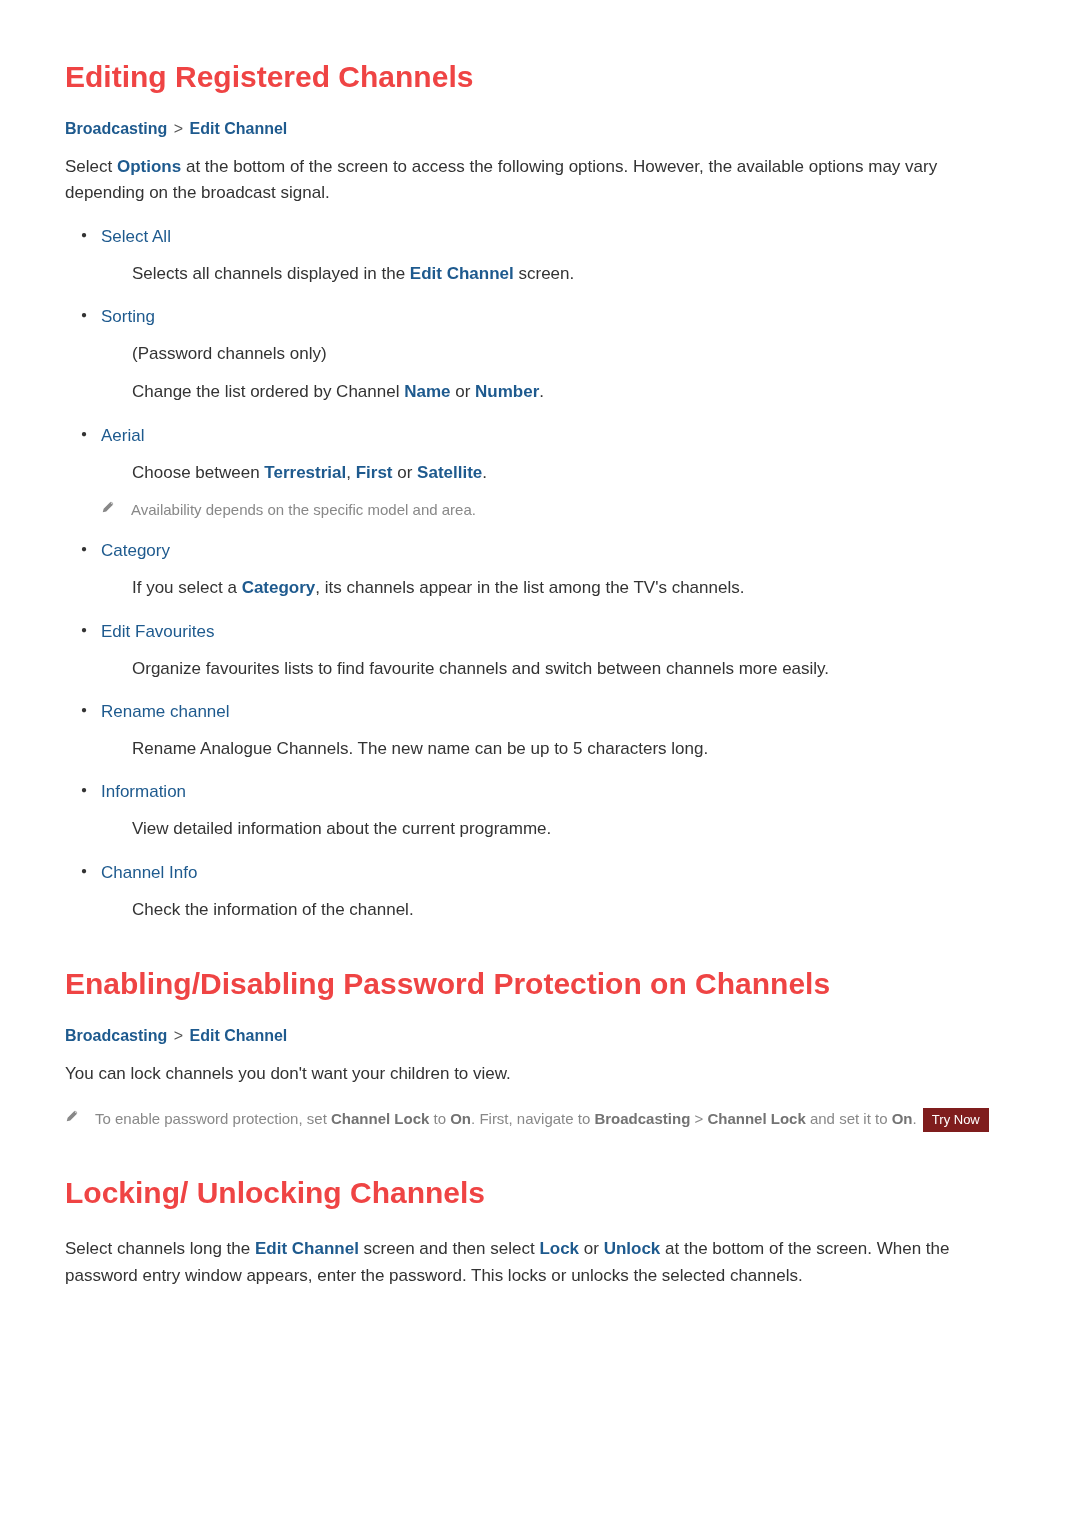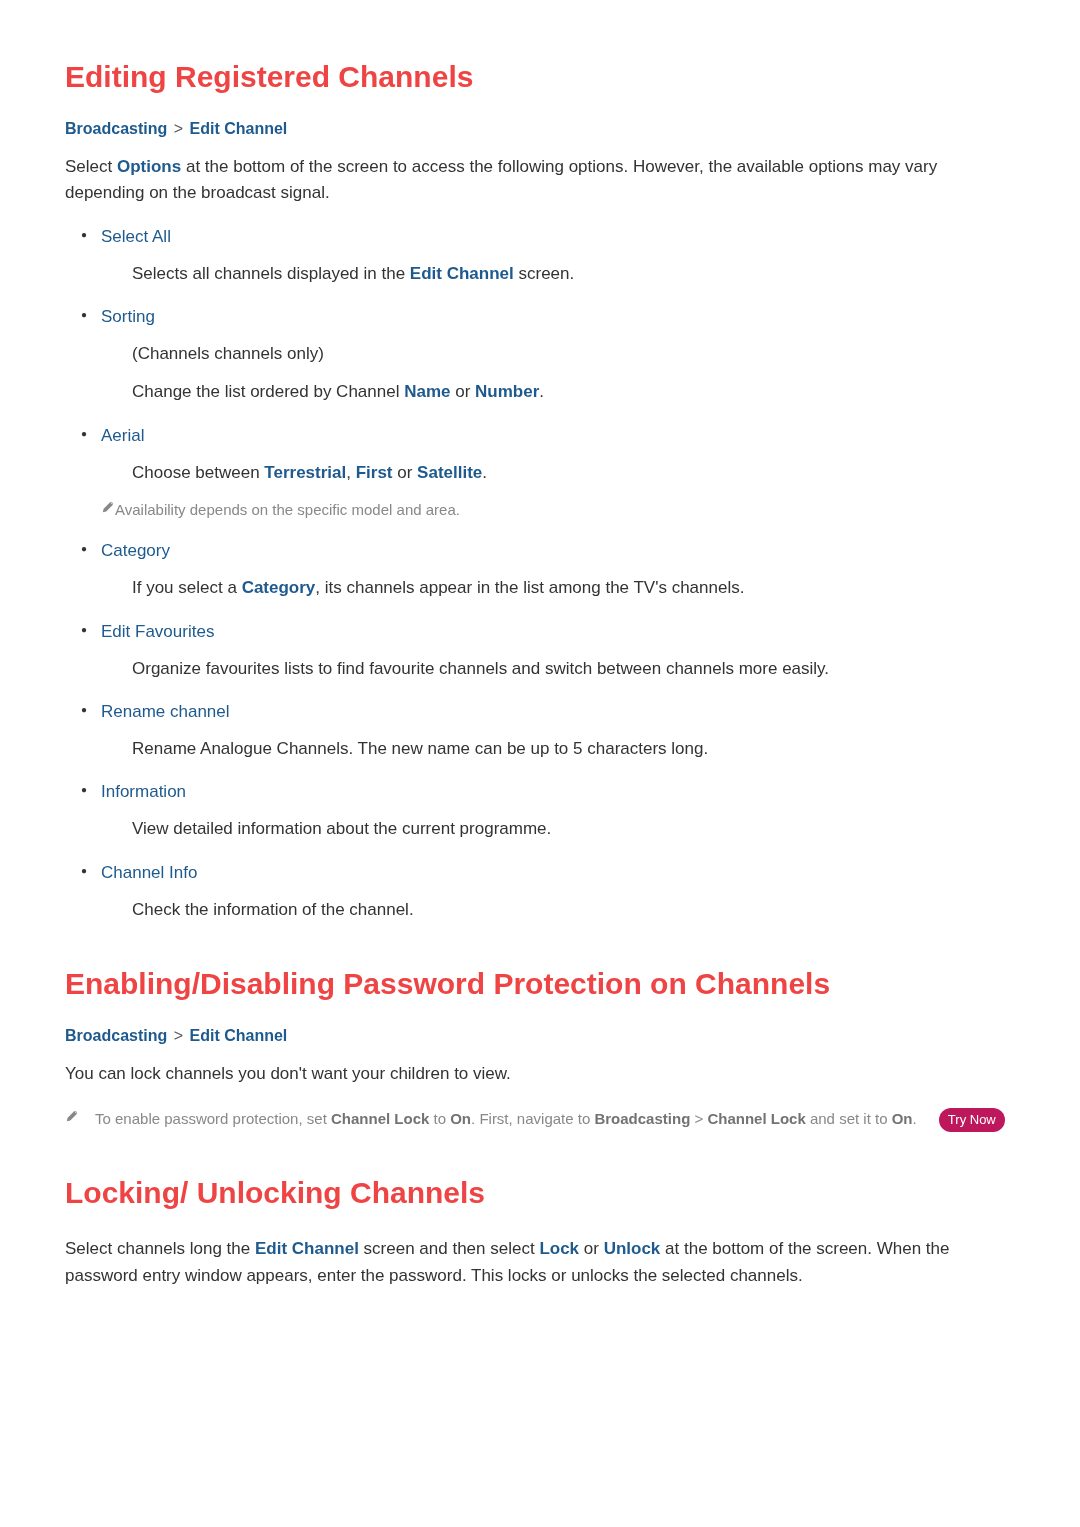--- a/index.html
+++ b/index.html
@@ -65,20 +65,21 @@
     .option-body {
       font-size: 17px;
       color: #333;
       line-height: 1.55;
       margin-bottom: 12px;
       margin-left: 31px;
     }
     .note-row {
       display: flex;
       align-items: flex-start;
+      gap: 16px;
       margin-top: 12px;
     }
     .pencil-icon {
       flex-shrink: 0;
       width: 14px;
       height: 14px;
       margin-top: 2px;
     }
     .note-text {
       font-size: 15px;
@@ -87,27 +88,27 @@
     }
     .section {
       margin-bottom: 44px;
     }
     .note-inline-link {
       color: #737373;
       font-weight: bold;
     }
     .try-now-badge {
       display: inline-block;
-      background: #be185d;
+      background: #7f1d1d;
       color: #fff;
       font-size: 13px;
       padding: 2px 9px;
-      border-radius: 12px;
+      border-radius: 0;
       vertical-align: middle;
-      margin-left: 18px;
+      margin-left: 2px;
     }
     .top-note {
       display: flex;
       align-items: flex-start;
       gap: 16px;
       margin-bottom: 12px;
       padding-left: 0px;
     }
   </style>
 </head>
@@ -130,21 +131,21 @@
 
     <li>
       <span class="option-title">Select All</span>
       <p class="option-body">
         <span>Selects all channels displayed in the </span><span class="blue-link">Edit Channel</span><span> screen.</span>
       </p>
     </li>
 
     <li>
       <span class="option-title">Sorting</span>
-      <p class="option-body">(Channels channels only)</p>
+      <p class="option-body">(Password channels only)</p>
       <p class="option-body">
         <span>Change the list ordered by Channel </span><span class="blue-link">Name</span><span> or </span><span class="blue-link">Number</span><span>.</span>
       </p>
     </li>
 
     <li>
       <span class="option-title">Aerial</span>
       <p class="option-body">
         <span>Choose between </span><span class="blue-link">Terrestrial</span><span>, </span><span class="blue-link">First</span><span> or </span><span class="blue-link">Satellite</span><span>.</span>
       </p>

